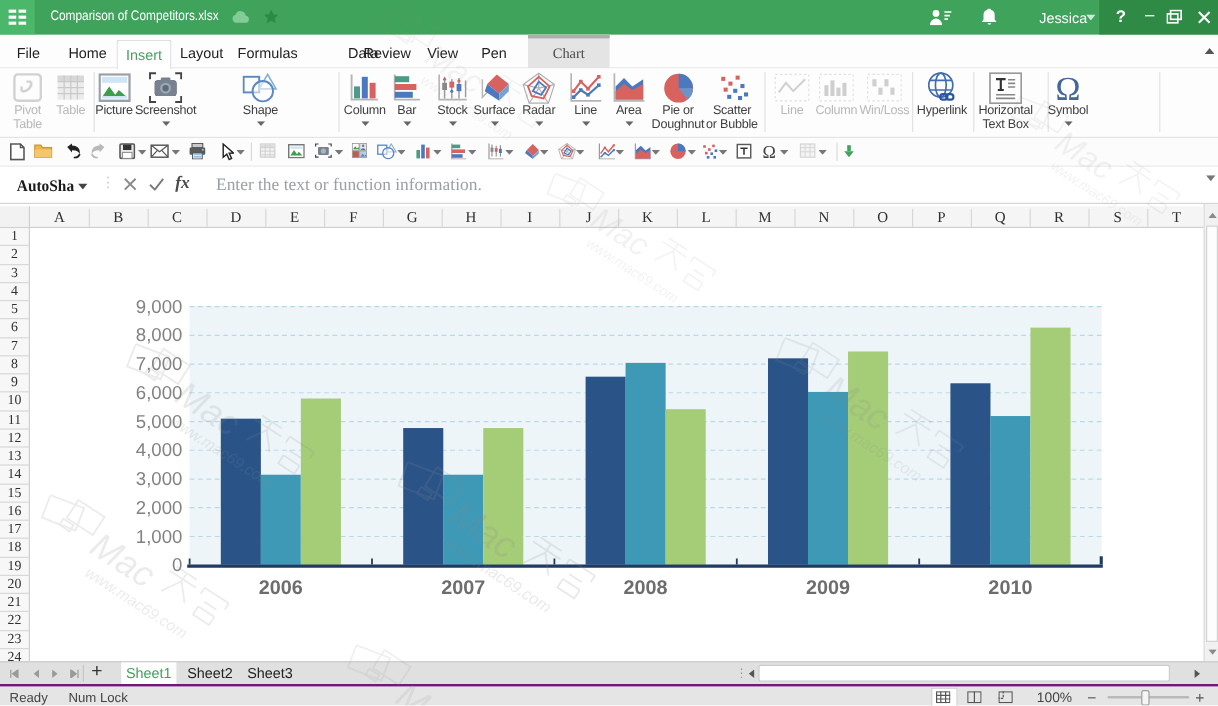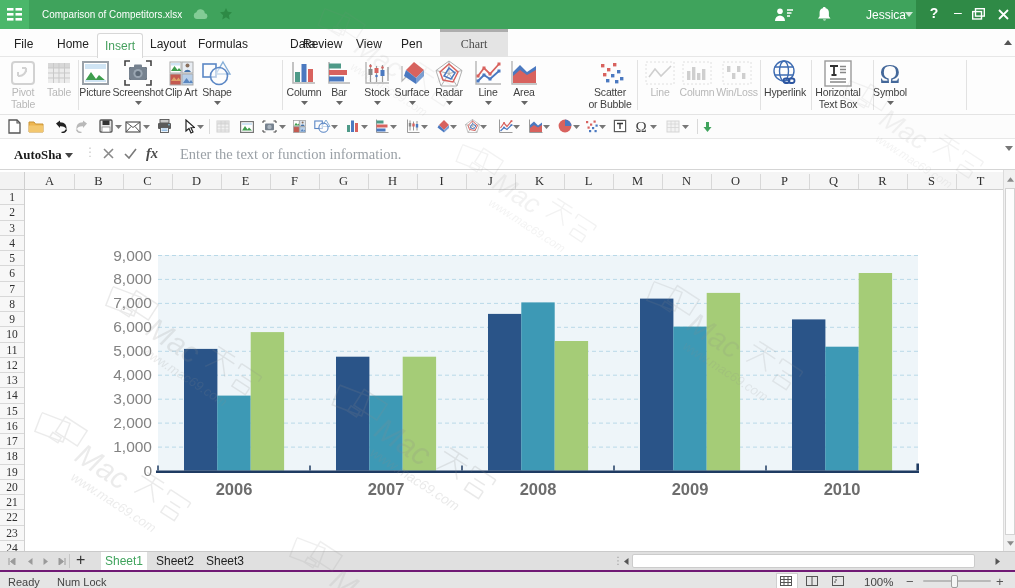--- a/index.html
+++ b/index.html
@@ -177,37 +177,20 @@
             <circle cx="14" cy="13.5" r="2.6" fill="#5d6a77"></circle>
           </svg>
         </div>
         <div class="rlab">Screenshot</div>
         <div class="rcaret">
           <svg width="7" height="4" viewBox="0 0 7 4">
             <path d="M0 0 h7 l-3.5 4 z" fill="#666"></path>
           </svg>
         </div>
       </div>
-<div class="rbtn" style="left:149px;width:64px">
-        <div class="ric">
-          <svg width="25" height="25" viewBox="0 0 25 25">
-            <rect x="1" y="1" width="11" height="11" fill="#fff" stroke="#aaa"></rect>
-            <path d="M2 10 l3.5 -5 3 4 1.5 -2 2.5 3 z" fill="#3f9e4e"></path>
-            <rect x="2" y="2" width="9" height="2.5" fill="#cfe4f4"></rect>
-            <rect x="13" y="1" width="11" height="11" fill="#e8edf3" stroke="#aaa"></rect>
-            <circle cx="18.5" cy="4.5" r="2" fill="#8a6f5c"></circle>
-            <path d="M15 11 a4 4.5 0 0 1 7 0 z" fill="#4472a8"></path>
-            <rect x="1" y="13" width="11" height="11" fill="#c45a50" stroke="#aaa"></rect>
-            <path d="M2 20 l3 -4 2.5 3 2 -2.5 2.5 3.5 z" fill="#e0a269"></path>
-            <rect x="13" y="13" width="11" height="11" fill="#b8cfe8" stroke="#aaa"></rect>
-            <path d="M14 22 l3.5 -5 3 4 1.5 -2 2 3 z" fill="#5b87c0"></path>
-          </svg>
-        </div>
-        <div class="rlab">Clip Art</div>
-      </div>
 <div class="rbtn" style="left:185px;width:64px">
         <div class="ric">
           <svg width="30" height="26" viewBox="0 0 30 26">
             <rect x="1" y="4" width="13" height="13" fill="none" stroke="#5b87c5" stroke-width="1.6"></rect>
             <path d="M21 2 l7 12 h-14 z" fill="none" stroke="#88b0d8" stroke-width="1.4"></path>
             <circle cx="17" cy="16" r="8.5" fill="#fdfdfd" stroke="#5b87c5" stroke-width="1.6" fill-opacity="0.55"></circle>
           </svg>
         </div>
         <div class="rlab">Shape</div>
         <div class="rcaret">
@@ -338,20 +321,30 @@
             <path d="M3 23 L3 12 L10 5 L17 12 L26 6 L26 23 z" fill="#4b79c0"></path>
             <path d="M3 23 L3 16 L10 10 L17 15 L26 10 L26 23 z" fill="#d8625e"></path>
           </svg>
         </div>
         <div class="rlab">Area</div>
         <div class="rcaret">
           <svg width="7" height="4" viewBox="0 0 7 4">
             <path d="M0 0 h7 l-3.5 4 z" fill="#666"></path>
           </svg>
         </div>
+      </div>
+<div class="rbtn" style="left:533px;width:64px">
+        <div class="ric">
+          <svg width="27" height="27" viewBox="0 0 27 27">
+            <circle cx="13.5" cy="13.5" r="12" fill="#d8625e"></circle>
+            <path d="M13.5 13.5 L13.5 1.5 A12 12 0 0 1 25.5 13.5 z" fill="#4b79c0"></path>
+            <path d="M13.5 13.5 L25.5 13.5 A12 12 0 0 1 21 23 z" fill="#6a94cc"></path>
+          </svg>
+        </div>
+        <div class="rlab">Pie or<br>Doughnut</div>
       </div>
 <div class="rbtn" style="left:578px;width:64px">
         <div class="ric">
           <svg width="27" height="26" viewBox="0 0 27 26">
             <g fill="#d8625e">
               <rect x="4" y="4" width="3.4" height="3.4"></rect>
               <rect x="10" y="8" width="3.4" height="3.4"></rect>
               <rect x="6" y="13" width="3.4" height="3.4"></rect>
               <rect x="16" y="3" width="3.4" height="3.4"></rect>
             </g>

